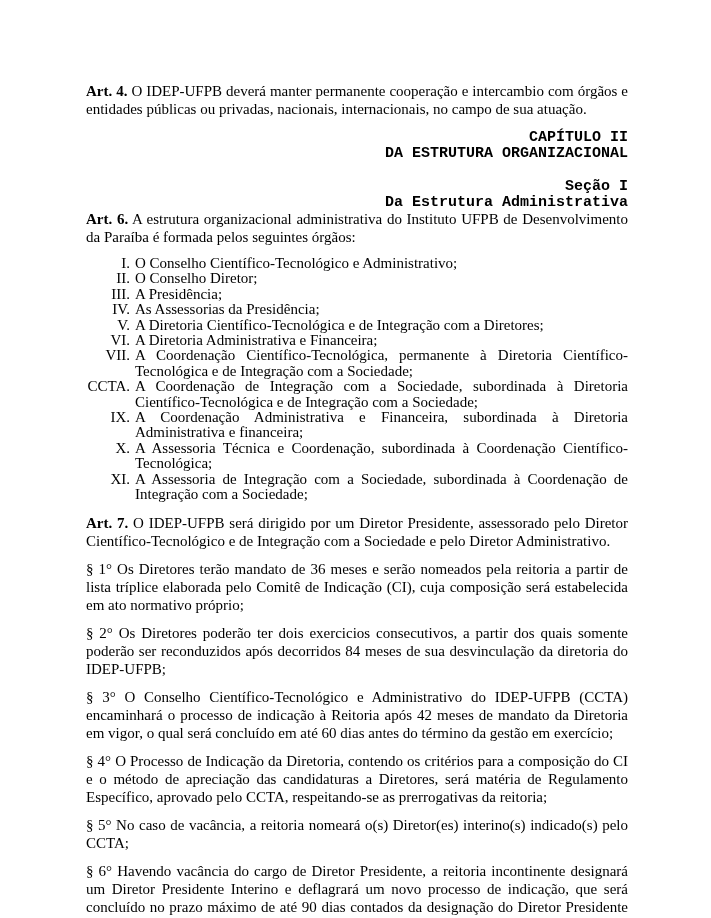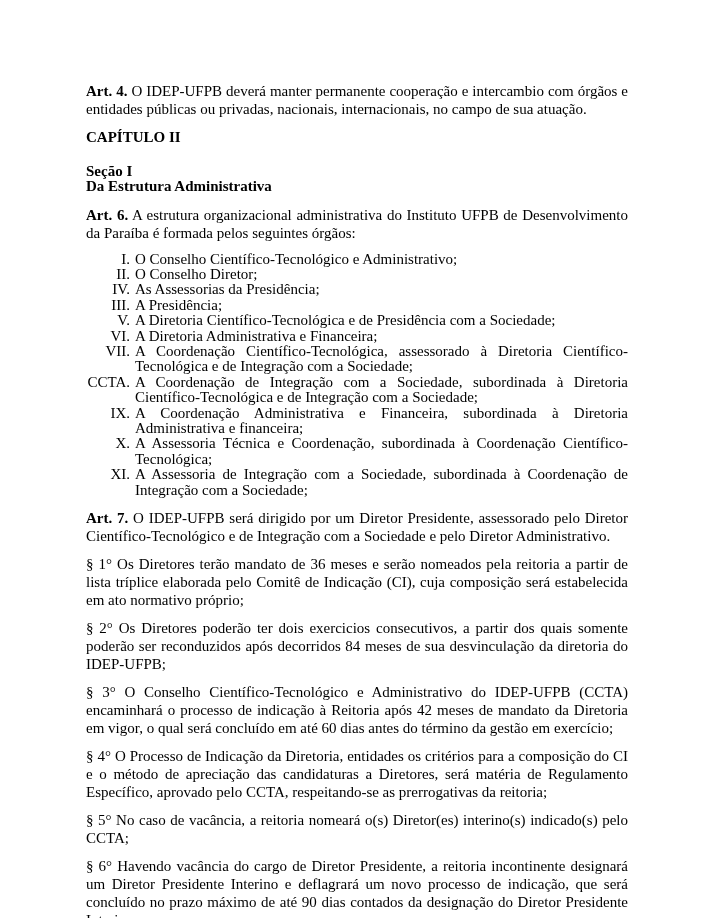--- a/index.html
+++ b/index.html
@@ -18,27 +18,28 @@
     overflow: hidden;
     background: #ffffff;
   }
   .para {
     text-align: justify;
     line-height: 18px;
     margin-bottom: 10px;
   }
   .para .lead { font-weight: bold; }
   .heading {
-    text-align: left;
+    text-align: right;
     font-weight: bold;
     line-height: 15.5px;
+    font-family: Liberation Mono, monospace;
   }
   .mb12 { margin-bottom: 12px; }
   .mb18 { margin-bottom: 18px; }
-  .mb11 { margin-bottom: 11px; }
+  .mb11 { }
   .mb13 { }
   .mb0  { margin-bottom: 0; }
   .org-list { margin-bottom: 11px; }
   .org-item { display: flex; line-height: 15.4px; }
   .org-num {
     flex: 0 0 49px;
     padding-right: 5px;
     text-align: right;
     white-space: nowrap;
   }
@@ -49,20 +50,21 @@
 
 <div class="page">
 
   <p class="para mb12">
     <b class="lead">Art. 4.</b>
     <span>O IDEP-UFPB deverá manter permanente cooperação e intercambio com órgãos e entidades públicas ou privadas, nacionais, internacionais, no campo de sua atuação.</span>
   </p>
 
   <div class="heading mb18">
     <div>CAPÍTULO II</div>
+    <div>DA ESTRUTURA ORGANIZACIONAL</div>
   </div>
 
   <div class="heading mb11">
     <div>Seção I</div>
     <div>Da Estrutura Administrativa</div>
   </div>
 
   <p class="para mb13">
     <b class="lead">Art. 6.</b>
     <span>A estrutura organizacional administrativa do Instituto UFPB de Desenvolvimento da Paraíba é formada pelos seguintes órgãos:</span>
@@ -71,38 +73,38 @@
   <div class="org-list">
     <div class="org-item">
       <span class="org-num">I.</span>
       <span class="org-text">O Conselho Científico-Tecnológico e Administrativo;</span>
     </div>
     <div class="org-item">
       <span class="org-num">II.</span>
       <span class="org-text">O Conselho Diretor;</span>
     </div>
     <div class="org-item">
+      <span class="org-num">III.</span>
+      <span class="org-text">A Presidência;</span>
+    </div>
+    <div class="org-item">
       <span class="org-num">IV.</span>
       <span class="org-text">As Assessorias da Presidência;</span>
     </div>
     <div class="org-item">
-      <span class="org-num">III.</span>
-      <span class="org-text">A Presidência;</span>
-    </div>
-    <div class="org-item">
       <span class="org-num">V.</span>
-      <span class="org-text">A Diretoria Científico-Tecnológica e de Presidência com a Sociedade;</span>
+      <span class="org-text">A Diretoria Científico-Tecnológica e de Integração com a Diretores;</span>
     </div>
     <div class="org-item">
       <span class="org-num">VI.</span>
       <span class="org-text">A Diretoria Administrativa e Financeira;</span>
     </div>
     <div class="org-item">
       <span class="org-num">VII.</span>
-      <span class="org-text">A Coordenação Científico-Tecnológica, assessorado à Diretoria Científico-Tecnológica e de Integração com a Sociedade;</span>
+      <span class="org-text">A Coordenação Científico-Tecnológica, permanente à Diretoria Científico-Tecnológica e de Integração com a Sociedade;</span>
     </div>
     <div class="org-item">
       <span class="org-num">CCTA.</span>
       <span class="org-text">A Coordenação de Integração com a Sociedade, subordinada à Diretoria Científico-Tecnológica e de Integração com a Sociedade;</span>
     </div>
     <div class="org-item">
       <span class="org-num">IX.</span>
       <span class="org-text">A Coordenação Administrativa e Financeira, subordinada à Diretoria Administrativa e financeira;</span>
     </div>
     <div class="org-item">
@@ -130,21 +132,21 @@
     <span>Os Diretores poderão ter dois exercicios consecutivos, a partir dos quais somente poderão ser reconduzidos após decorridos 84 meses de sua desvinculação da diretoria do IDEP-UFPB;</span>
   </p>
 
   <p class="para">
     <span>§ 3°</span>
     <span>O Conselho Científico-Tecnológico e Administrativo do IDEP-UFPB (CCTA) encaminhará o processo de indicação à Reitoria após 42 meses de mandato da Diretoria em vigor, o qual será concluído em até 60 dias antes do término da gestão em exercício;</span>
   </p>
 
   <p class="para">
     <span>§ 4°</span>
-    <span>O Processo de Indicação da Diretoria, entidades os critérios para a composição do CI e o método de apreciação das candidaturas a Diretores, será matéria de Regulamento Específico, aprovado pelo CCTA, respeitando-se as prerrogativas da reitoria;</span>
+    <span>O Processo de Indicação da Diretoria, contendo os critérios para a composição do CI e o método de apreciação das candidaturas a Diretores, será matéria de Regulamento Específico, aprovado pelo CCTA, respeitando-se as prerrogativas da reitoria;</span>
   </p>
 
   <p class="para">
     <span>§ 5°</span>
     <span>No caso de vacância, a reitoria nomeará o(s) Diretor(es) interino(s) indicado(s) pelo CCTA;</span>
   </p>
 
   <p class="para mb0">
     <span>§ 6°</span>
     <span>Havendo vacância do cargo de Diretor Presidente, a reitoria incontinente designará um Diretor Presidente Interino e deflagrará um novo processo de indicação, que será concluído no prazo máximo de até 90 dias contados da designação do Diretor Presidente Interino.</span>

